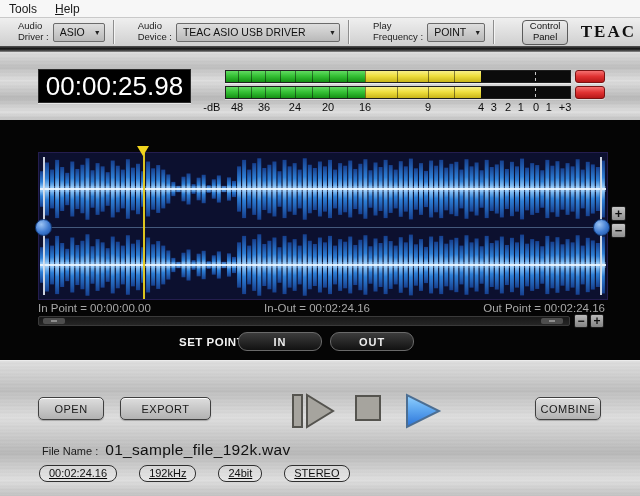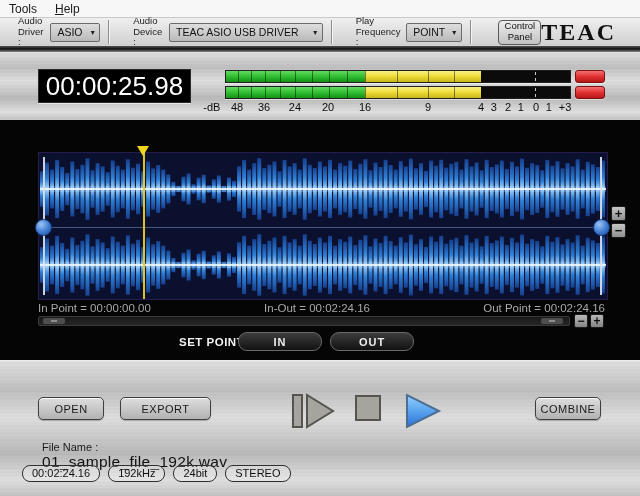--- a/index.html
+++ b/index.html
@@ -17,22 +17,22 @@
   .tb-label { font-size:9.5px; line-height:1.15; color:#222; margin-left:18px; }
   .dropdown { position:relative; height:19px; margin-left:4px; border:1px solid #6b6b6b; border-radius:2px;
     background:linear-gradient(#dedede,#b9b9b9); display:flex; align-items:center; padding:0 14px 0 6px; }
   .dd-value { font-size:10.5px; color:#111; white-space:nowrap; overflow:hidden; }
   .dd-arrow { position:absolute; right:3px; top:5px; font-size:7px; color:#222; }
   .dd-driver { width:52px; } .dd-device { width:164px; } .dd-freq { width:58px; }
   .tb-sep { width:1px; height:24px; background:#8e8e8e; box-shadow:1px 0 0 #f4f4f4; margin:0 6px 0 8px; }
   .ctrl-panel { margin-left:22px; width:46px; height:25px; border:1px solid #5a5a5a; border-radius:4px;
     background:linear-gradient(#ececec,#c2c2c2); font-family:Liberation Sans, sans-serif;
     font-size:9.5px; line-height:1.15; color:#111; cursor:pointer; }
-  .brand { margin-left:auto; margin-right:24px; font-family:"Liberation Serif", serif;
-    font-weight:bold; font-size:24px; letter-spacing:2px; color:#101010; }
+  .brand { margin-left:auto; margin-right:4px; font-family:"Liberation Serif", serif;
+    font-weight:bold; font-size:17px; letter-spacing:2px; color:#101010; }
 
   
   .bevel { position:absolute; left:0; top:46px; width:640px; height:6px;
     background:linear-gradient(#555 0%,#141414 45%,#3a3a3a 70%,#909090 100%); }
 
   
   .metal { background:
     linear-gradient(180deg, rgba(255,255,255,.30) 0%, rgba(110,110,110,.18) 22%, rgba(255,255,255,.28) 42%, rgba(90,90,90,.20) 68%, rgba(255,255,255,.30) 88%, rgba(130,130,130,.18) 100%),
     repeating-linear-gradient(180deg,#c8c8c8 0px,#dcdcdc 1px,#c2c2c2 2px,#d4d4d4 3px,#cccccc 4px,#d9d9d9 5px,#c5c5c5 6px,#d6d6d6 7px); }
 
@@ -94,24 +94,24 @@
   
   .bottom-panel { position:absolute; left:0; top:360px; width:640px; height:136px;
     border-top:1px solid #ececec; }
   .metal-btn { position:absolute; top:36px; height:23px; border:1px solid #3f3f3f; border-radius:5px;
     background:linear-gradient(#dedede,#b2b2b2); box-shadow:inset 0 1px 0 rgba(255,255,255,.9), 0 1px 1px rgba(0,0,0,.25);
     color:#1a1a1a; font-size:11px; letter-spacing:.5px; text-align:center; cursor:pointer;
     font-family:"Liberation Sans",sans-serif; }
   .btn-open { left:38px; width:66px; } .btn-export { left:120px; width:91px; } .btn-combine { left:535px; width:66px; }
   .t-icon { position:absolute; cursor:pointer; }
   .t-pauseplay { left:290px; top:30px; } .t-stop { left:354px; top:33px; } .t-play { left:404px; top:30px; }
-  .file-row { position:absolute; left:42px; top:80px; display:flex; align-items:baseline;flex-direction:column; }
+  .file-row { position:absolute; left:42px; top:80px; display:flex; align-items:baseline; }
   .file-label { font-size:11px; color:#1c1c1c; margin-right:7px; }
   .file-name { font-size:15.5px; color:#111; letter-spacing:.3px; }
-  .badge-row { position:absolute; left:22px; top:104px; display:flex; gap:8px; }
+  .badge-row { position:absolute; left:39px; top:104px; display:flex; gap:22px;text-decoration:underline; }
   .badge { border:1.5px solid #303030; border-radius:8px; background:rgba(255,255,255,.22);
     padding:1px 9px; font-size:11px; color:#111; line-height:13px; white-space:nowrap; }
 </style>
 </head>
 <body>
 
 <div class="app">
 
   <div class="menubar" id="menu-bar">
       <span class="menu-item">Tools</span>

